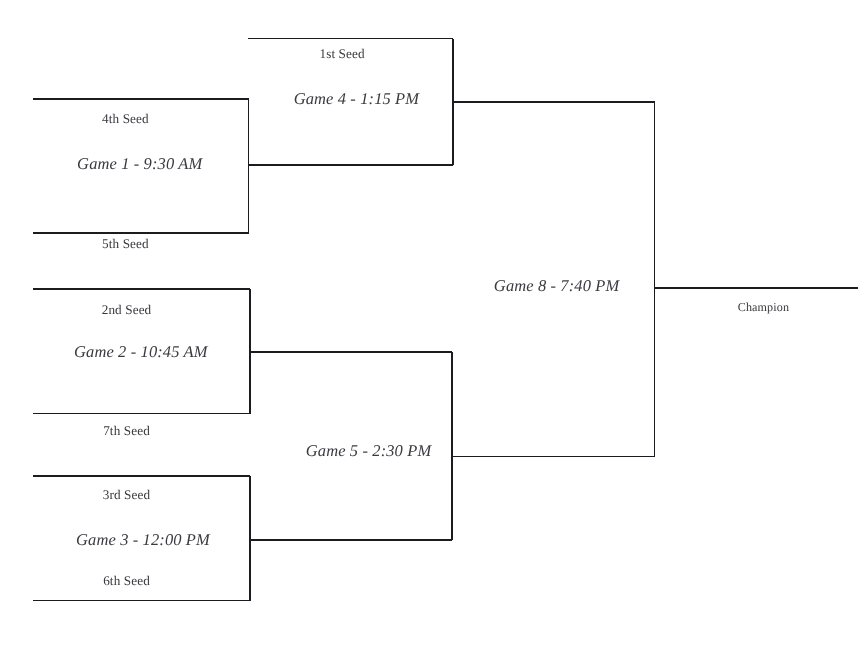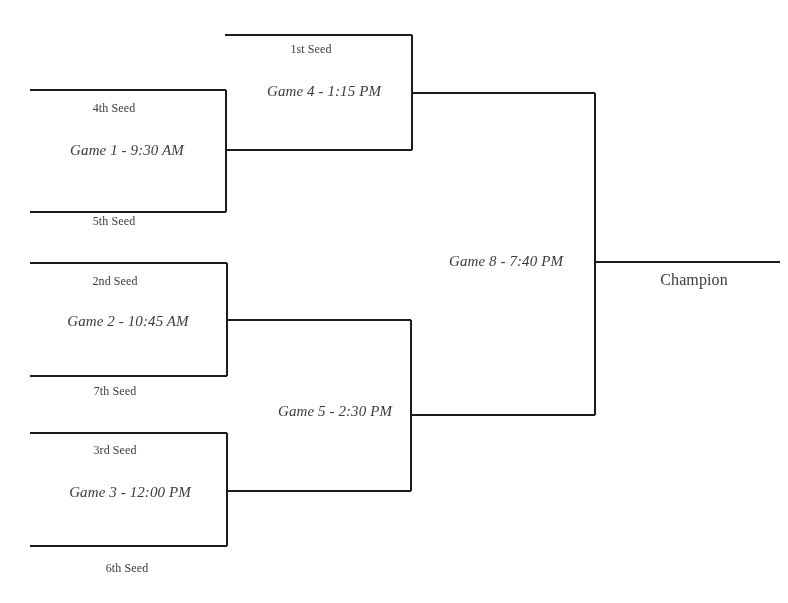--- a/index.html
+++ b/index.html
@@ -39,21 +39,21 @@
     font-size: 15px;
     line-height: 1;
     color: #3a3a40;
     white-space: nowrap;
     text-align: center;
     transform: translate(-50%, -50%);
     letter-spacing: 0.1px;
   }
   .lbl.seed { font-size: 12px; }
   .lbl.game { font-size: 15px; font-style: italic; }
-  .lbl.champ { font-size: 16px; }
+  .lbl.champ { font-size: 11px; }
 </style>
 </head>
 <body>
 
 <div id="bracket-canvas">
 
   <svg class="bracket-svg" viewBox="0 0 788 603">
 
     <g>
       <line x1="30" y1="90" x2="226" y2="90"></line>
@@ -105,21 +105,21 @@
   <div class="lbl seed" style="left:114px; top:108px;">4th Seed</div>
   <div class="lbl game" style="left:127px; top:150px;">Game 1 - 9:30 AM</div>
   <div class="lbl seed" style="left:114px; top:221px;">5th Seed</div>
 
   <div class="lbl seed" style="left:115px; top:281px;">2nd Seed</div>
   <div class="lbl game" style="left:128px; top:321px;text-align:center;">Game 2 - 10:45 AM</div>
   <div class="lbl seed" style="left:115px; top:391px;">7th Seed</div>
 
   <div class="lbl seed" style="left:115px; top:450px;">3rd Seed</div>
   <div class="lbl game" style="left:130px; top:492px;">Game 3 - 12:00 PM</div>
-  <div class="lbl seed" style="left:115px; top:568px;margin-left:12px;">6th Seed</div>
+  <div class="lbl seed" style="left:115px; top:528px;">6th Seed</div>
 
   <div class="lbl seed" style="left:311px; top:49px;">1st Seed</div>
   <div class="lbl game" style="left:324px; top:91px;">Game 4 - 1:15 PM</div>
 
   <div class="lbl game" style="left:335px; top:411px;">Game 5 - 2:30 PM</div>
 
   <div class="lbl game" style="left:506px; top:261px;">Game 8 - 7:40 PM</div>
 
   <div class="lbl champ" style="left:694px; top:280px;">Champion</div>
 

